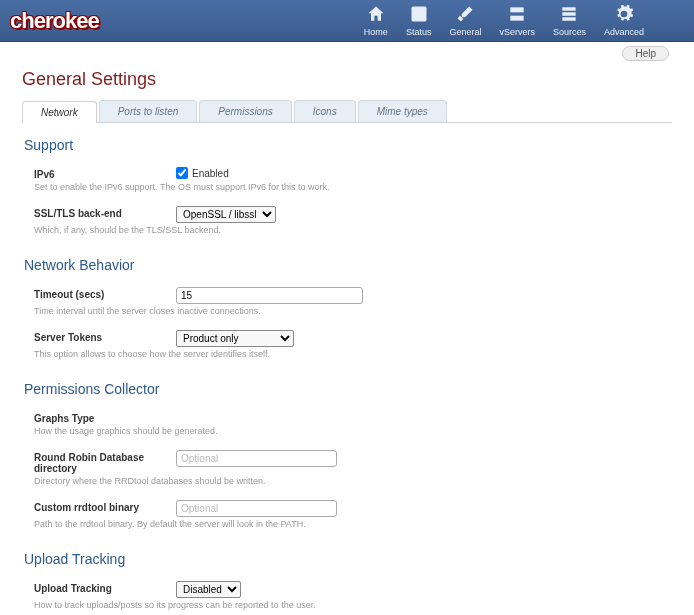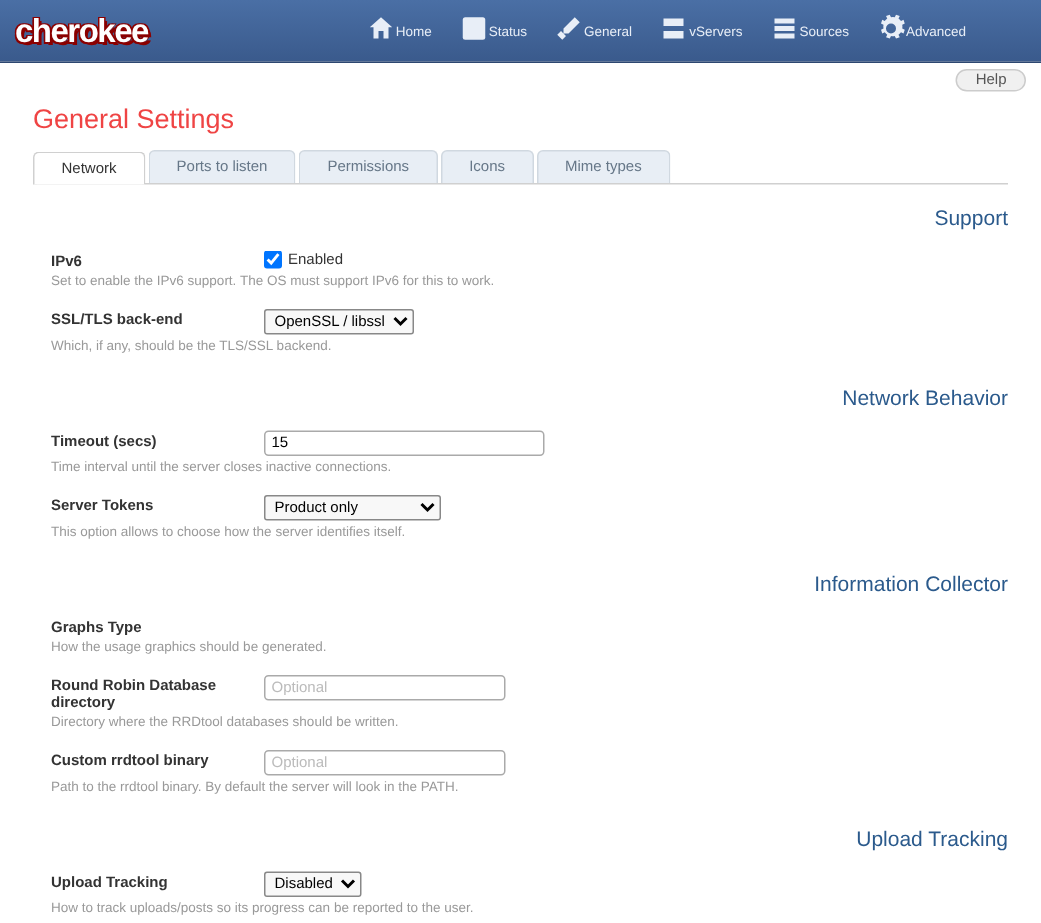--- a/index.html
+++ b/index.html
@@ -1,30 +1,30 @@
 <!DOCTYPE html>
 <html><head>
 <meta charset="utf-8">
 <style>
 * { margin: 0; padding: 0; box-sizing: border-box; }
 body { font-family: "Lucida Grande", Arial, sans-serif; font-size: 11px; background: #fff; color: #333; }
 .topbar { background: linear-gradient(#4a6fa5, #3a5a8c); height: 42px; display: flex; align-items: center; padding: 0 10px; border-bottom: 1px solid #2c4770; }
 .logo { font-family: Arial Black, Arial, sans-serif; font-size: 22px; font-weight: 900; color: #fff; text-shadow: 2px 2px 0 #8b0000, -1px -1px 0 #8b0000, 1px -1px 0 #8b0000, -1px 1px 0 #8b0000; letter-spacing: -1px; }
 .nav { margin-left: auto; display: flex; gap: 18px; align-items: flex-end; padding-right: 40px; }
-.nav-item { display: flex; flex-direction: row; align-items: center; color: #e8eef7; font-size: 9px; cursor: pointer; }
+.nav-item { display: flex; flex-direction: column; align-items: center; color: #e8eef7; font-size: 9px; cursor: pointer; }
 .nav-item svg { width: 20px; height: 20px; fill: #e8eef7; margin-bottom: 1px; }
-.helpbar { display: flex; justify-content: flex-end; padding: 4px 10px; background: #fff; }
+.helpbar { display: flex; justify-content: flex-end; padding: 4px 25px; background: #fff; }
 .help-btn { background: #f0f0f0; border: 1px solid #ccc; border-radius: 10px; padding: 1px 12px; font-size: 10px; color: #555; cursor: pointer; }
 .page { padding: 4px 22px 16px 22px; }
-h1 { font-size: 18px; color: #ef4444; font-weight: normal; margin-bottom: 10px; }
+h1 { font-size: 18px; color: #7f1d1d; font-weight: normal; margin-bottom: 10px; }
 .tabs { display: flex; border-bottom: 1px solid #d0d0d0; margin-bottom: 14px; }
-.tab { padding: 5px 18px; font-size: 10px; color: #678; background: #e8eef5; border: 1px solid #d0d8e0; border-bottom: none; margin-right: 2px; border-radius: 4px 4px 0 0; cursor: pointer; }
+.tab { padding: 5px 18px; font-size: 10px; color: #678; background: #e8eef5; border: 1px solid #d0d8e0; border-bottom: none; margin-right: 2px; border-radius: 4px 4px 0 0; cursor: pointer; font-style: italic; }
 .tab.active { background: #fff; color: #333; border-color: #d0d0d0; position: relative; top: 1px; }
 .section { margin-bottom: 22px; padding-left: 2px; }
-h2 { font-size: 14px; color: #2b5a8c; font-weight: normal; margin-bottom: 14px; text-align: right; }
+h2 { font-size: 14px; color: #2b5a8c; font-weight: normal; margin-bottom: 14px; }
 .field { display: flex; align-items: flex-start; margin-bottom: 2px; padding-left: 10px; }
 .label { width: 142px; font-size: 10px; font-weight: bold; color: #333; padding-top: 2px; }
 .control { flex: 1; }
 .help { font-size: 9px; color: #999; padding-left: 10px; margin-bottom: 14px; }
 input[type=text] { width: 187px; padding: 2px 4px; font-size: 10px; border: 1px solid #aaa; border-radius: 3px; }
 input.wide { width: 161px; }
 input::placeholder { color: #bbb; }
 select { font-size: 10px; padding: 1px 2px; border: 1px solid #888; background: #f8f8f8; border-radius: 2px; }
 .check { display: flex; align-items: center; gap: 4px; font-size: 10px; }
 .check input { width: 12px; height: 12px; }
@@ -122,21 +122,21 @@
     <div class="field">
       <div class="label">Server Tokens</div>
       <div class="control">
         <select style="width:118px"><option>Product only</option></select>
       </div>
     </div>
     <div class="help">This option allows to choose how the server identifies itself.</div>
   </div>
 
   <div class="section">
-    <h2>Information Collector</h2>
+    <h2>Permissions Collector</h2>
     <div class="field">
       <div class="label">Graphs Type</div>
     </div>
     <div class="help">How the usage graphics should be generated.</div>
     <div class="field">
       <div class="label">Round Robin Database directory</div>
       <div class="control">
         <input type="text" class="wide" placeholder="Optional" style="">
       </div>
     </div>

